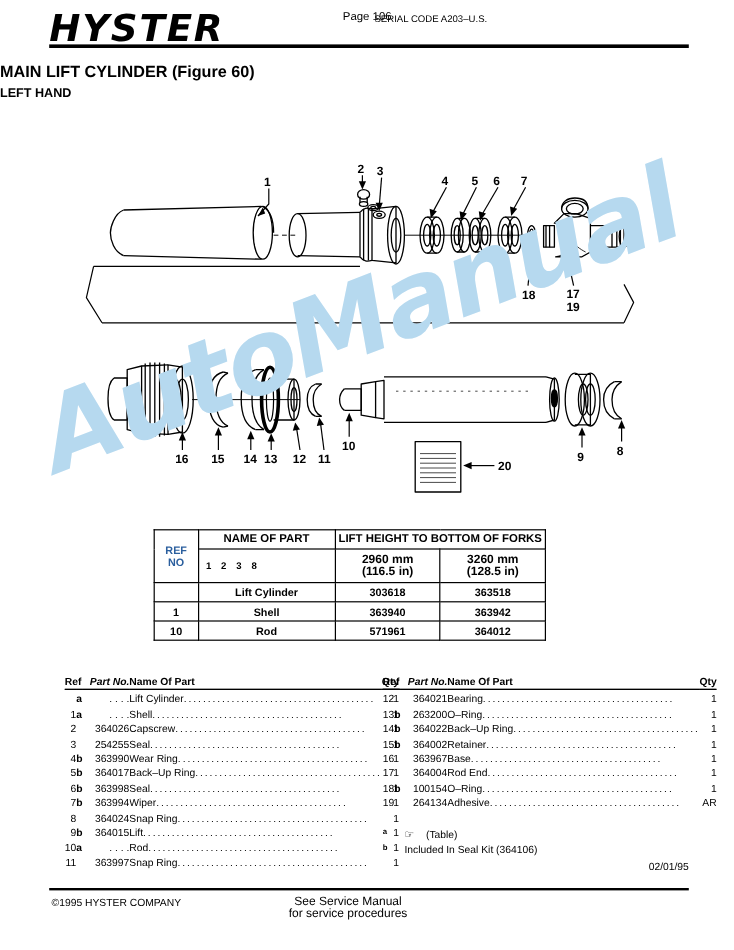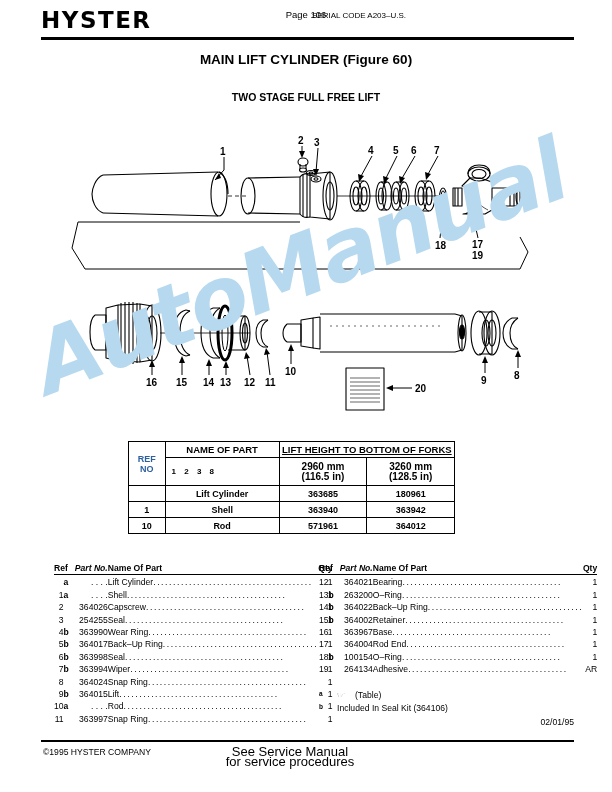--- a/index.html
+++ b/index.html
@@ -46,21 +46,22 @@
     white-space: nowrap;
   }
 
   
   #logo {
     position: absolute;
     left: 41px;
     top: 9px;
     font-family: "DejaVu Sans", sans-serif;
     font-weight: bold;
-    font-size: 23px;
+    font-style: italic;
+    font-size: 31px;
     letter-spacing: 1.5px;
     color: #000;
     line-height: 1;
   }
   #page-num {
     position: absolute;
     left: 206px;
     top: 9px;
     width: 200px;
     text-align: center;
@@ -83,21 +84,20 @@
     width: 533px;
     height: 3px;
     background: #000;
   }
 
   
   .title-line {
     position: absolute;
     left: 0;
     width: 612px;
-    text-align: center;
     font-weight: bold;
   }
   #title-main  { top: 52px; font-size: 13.5px; }
   #title-sub1  { top: 72px; font-size: 10.5px; }
   #title-sub2  { top: 91px; font-size: 10.5px; }
 
   
   #figure {
     position: absolute;
     left: 0;
@@ -139,21 +139,20 @@
     line-height: 10px;
   }
   #lift-table .namehdr {
     width: 115px;
     height: 15px;
     font-size: 9.5px;
   }
   #lift-table .lifthdr {
     height: 15px;
     font-size: 9.5px;
-    text-decoration: underline;
   }
   #lift-table .smallnums {
     text-align: left;
     padding-left: 6px;
     font-size: 8px;
     letter-spacing: 3px;
   }
   #lift-table .colhdr {
     height: 27px;
     font-size: 10px;
@@ -255,21 +254,21 @@
     left: 43px;
     top: 747px;
     font-size: 8.6px;
   }
   #service-note {
     position: absolute;
     left: 0;
     top: 747px;
     width: 580px;
     text-align: center;
-    font-size: 13px;
+    font-size: 10px;
     line-height: 10px;
   }
   #rev-date {
     position: absolute;
     right: 38px;
     top: 717px;
     font-size: 8.6px;
   }
 </style>
 </head>
@@ -280,21 +279,21 @@
   <div id="watermark">
     <div class="wm-text">AutoManual</div>
   </div>
 
   <div id="logo">HYSTER</div>
   <div id="page-num">Page 106</div>
   <div id="serial-code">SERIAL CODE A203–U.S.</div>
   <div id="header-rule"></div>
 
   <div class="title-line" id="title-main">MAIN LIFT CYLINDER (Figure 60)</div>
-  <div class="title-line" id="title-sub2">TWO STAGE FULL FREE LIFT</div>
+  <div class="title-line" id="title-sub1">LEFT HAND</div>
 
   <div id="figure">
     <svg width="612" height="310" viewBox="0 0 612 310" xmlns="http://www.w3.org/2000/svg">
       <g fill="none" stroke="#000" stroke-width="1.1" stroke-linejoin="round">
 
         <g stroke-width="1">
           <path d="M78,102 L72,128 L85,149"></path>
           <path d="M85,149 L300,149 L520,149"></path>
           <path d="M78,102 L300,102" stroke-dasharray="0"></path>
           <path d="M520,149 L528,132 L520,117"></path>
@@ -549,22 +548,22 @@
       <td class="colhdr">
         <span>3260 mm</span><br>
         <span>(128.5 in)</span>
       </td>
     </tr>
     </tbody>
       <tbody id="lift-table-body">
         <tr class="datarow">
           <td></td>
           <td class="pname">Lift Cylinder</td>
-          <td>363685</td>
-          <td>180961</td>
+          <td>303618</td>
+          <td>363518</td>
         </tr>
         <tr class="datarow">
           <td>1</td>
           <td class="pname">Shell</td>
           <td>363940</td>
           <td>363942</td>
         </tr>
         <tr class="datarow">
           <td>10</td>
           <td class="pname">Rod</td>

